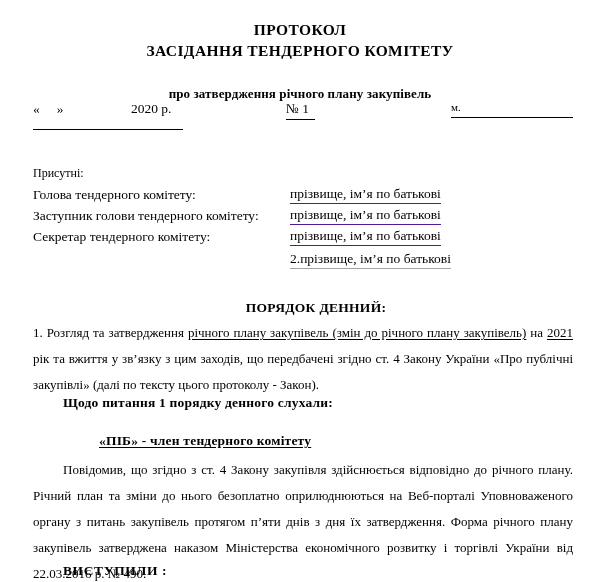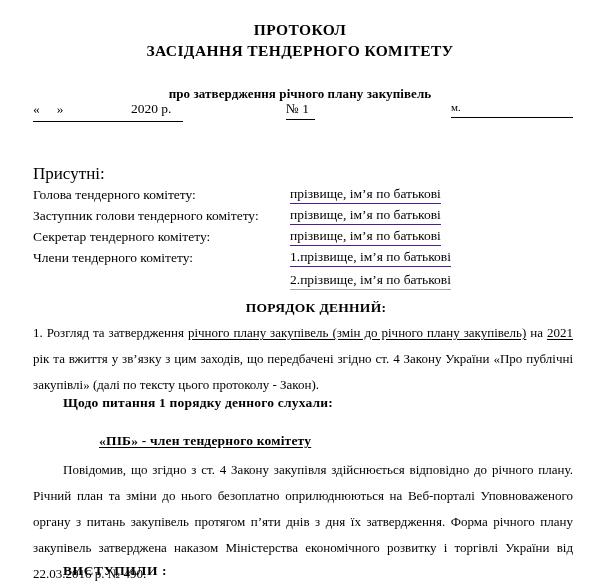--- a/index.html
+++ b/index.html
@@ -59,21 +59,21 @@
     width: 540px;
     height: 20px;
   }
   .meta-date {
     position: absolute;
     left: 0;
     top: 0;
     width: 150px;
     font-size: 13.5px;
     border-bottom: 1px solid #000;
-    padding-bottom: 4px;
+    padding-bottom: 12px;
     white-space: pre;
   }
   .meta-num {
     position: absolute;
     left: 253px;
     top: 0;
     font-size: 13.5px;
     border-bottom: 1px solid #000;
     padding-bottom: 2px;
     padding-right: 6px;
@@ -89,21 +89,21 @@
   }
 
   
   .attendees {
     position: absolute;
     left: 33px;
     top: 163px;
     width: 540px;
   }
   .att-head {
-    font-size: 17px;
+    font-size: 12px;
     line-height: 21px;
   }
   .att-row {
     position: relative;
     height: 21px;
     line-height: 21px;
     font-size: 13.5px;
   }
   .att-label {
     position: absolute;
@@ -207,24 +207,20 @@
     <div class="att-row">
       <span class="att-label">Заступник голови тендерного комітету:</span>
       <span class="att-value">прізвище, ім’я по батькові</span>
     </div>
 
     <div class="att-row">
       <span class="att-label">Секретар тендерного комітету:</span>
       <span class="att-value">прізвище, ім’я по батькові</span>
     </div>
 
-    <div class="att-row">
-      <span class="att-label">Члени тендерного комітету:</span>
-      <span class="att-value">1.прізвище, ім’я по батькові</span>
-    </div>
 
     <div class="att-row-extra">
       <span class="att-value-extra">2.прізвище, ім’я по батькові</span>
     </div>
   </div>
 
   <div class="agenda-heading">ПОРЯДОК ДЕННИЙ:</div>
 
   <div class="body-par p-agenda"><span>1. Розгляд та затвердження </span><span class="u">річного плану закупівель (змін до річного плану закупівель)</span><span> на </span><span class="u">2021</span><span> рік та вжиття у зв’язку з цим заходів, що передбачені згідно ст. 4 Закону України «Про публічні закупівлі» (далі по тексту цього протоколу - Закон).</span></div>
 

